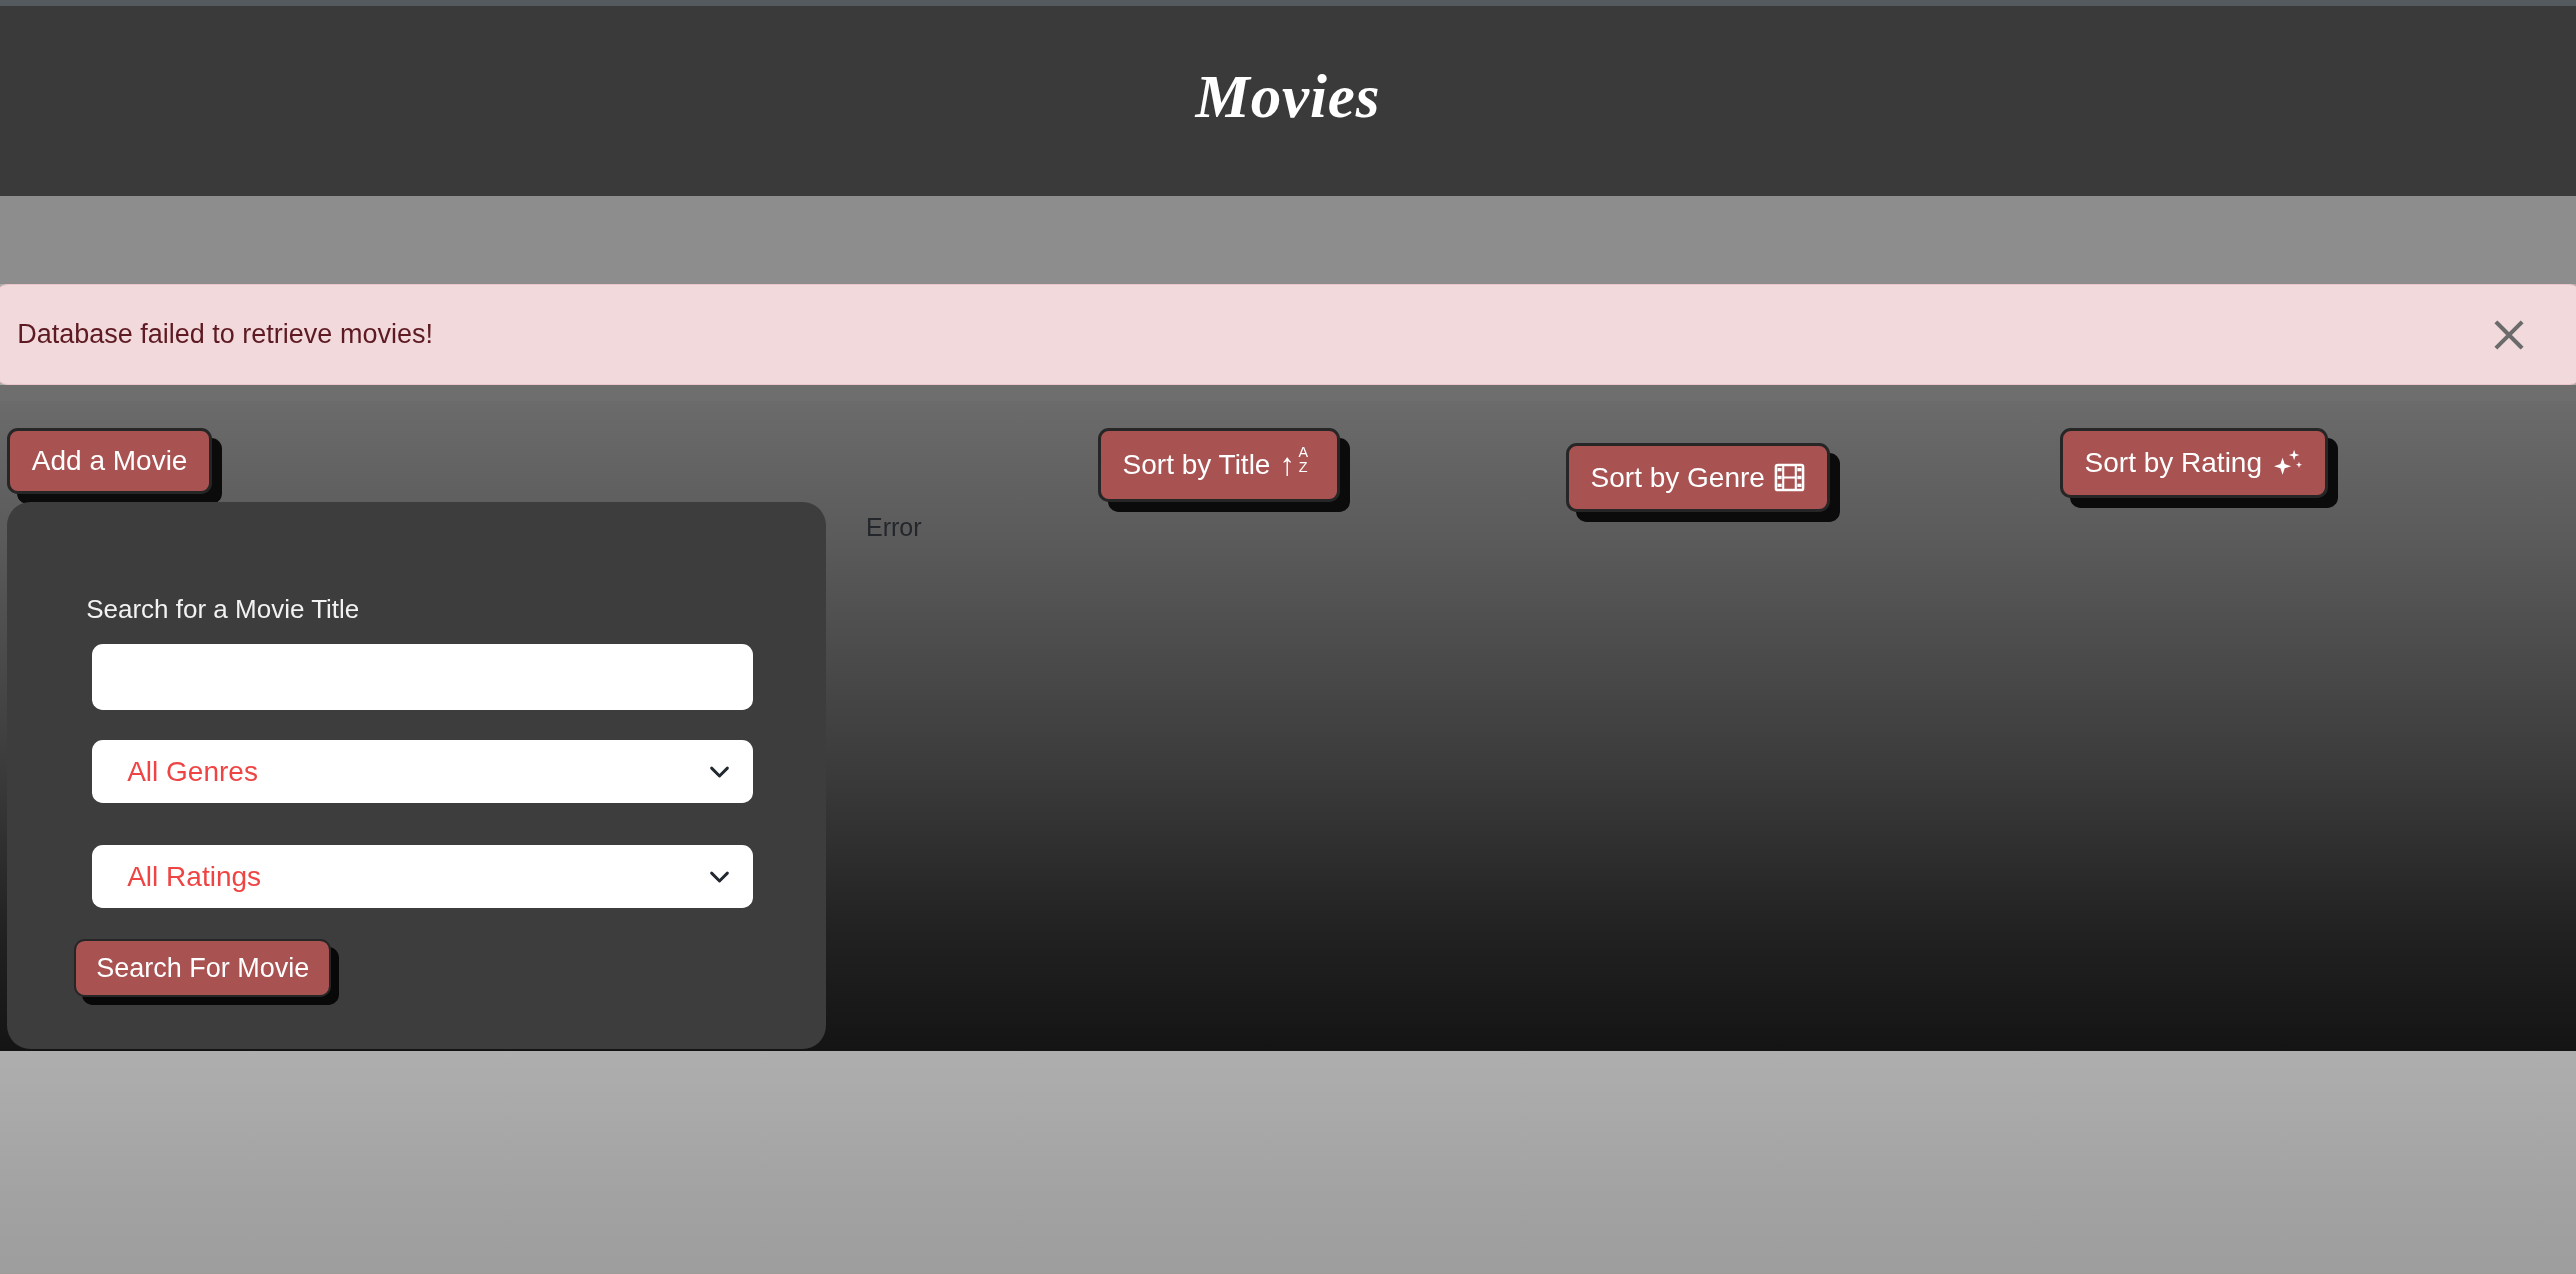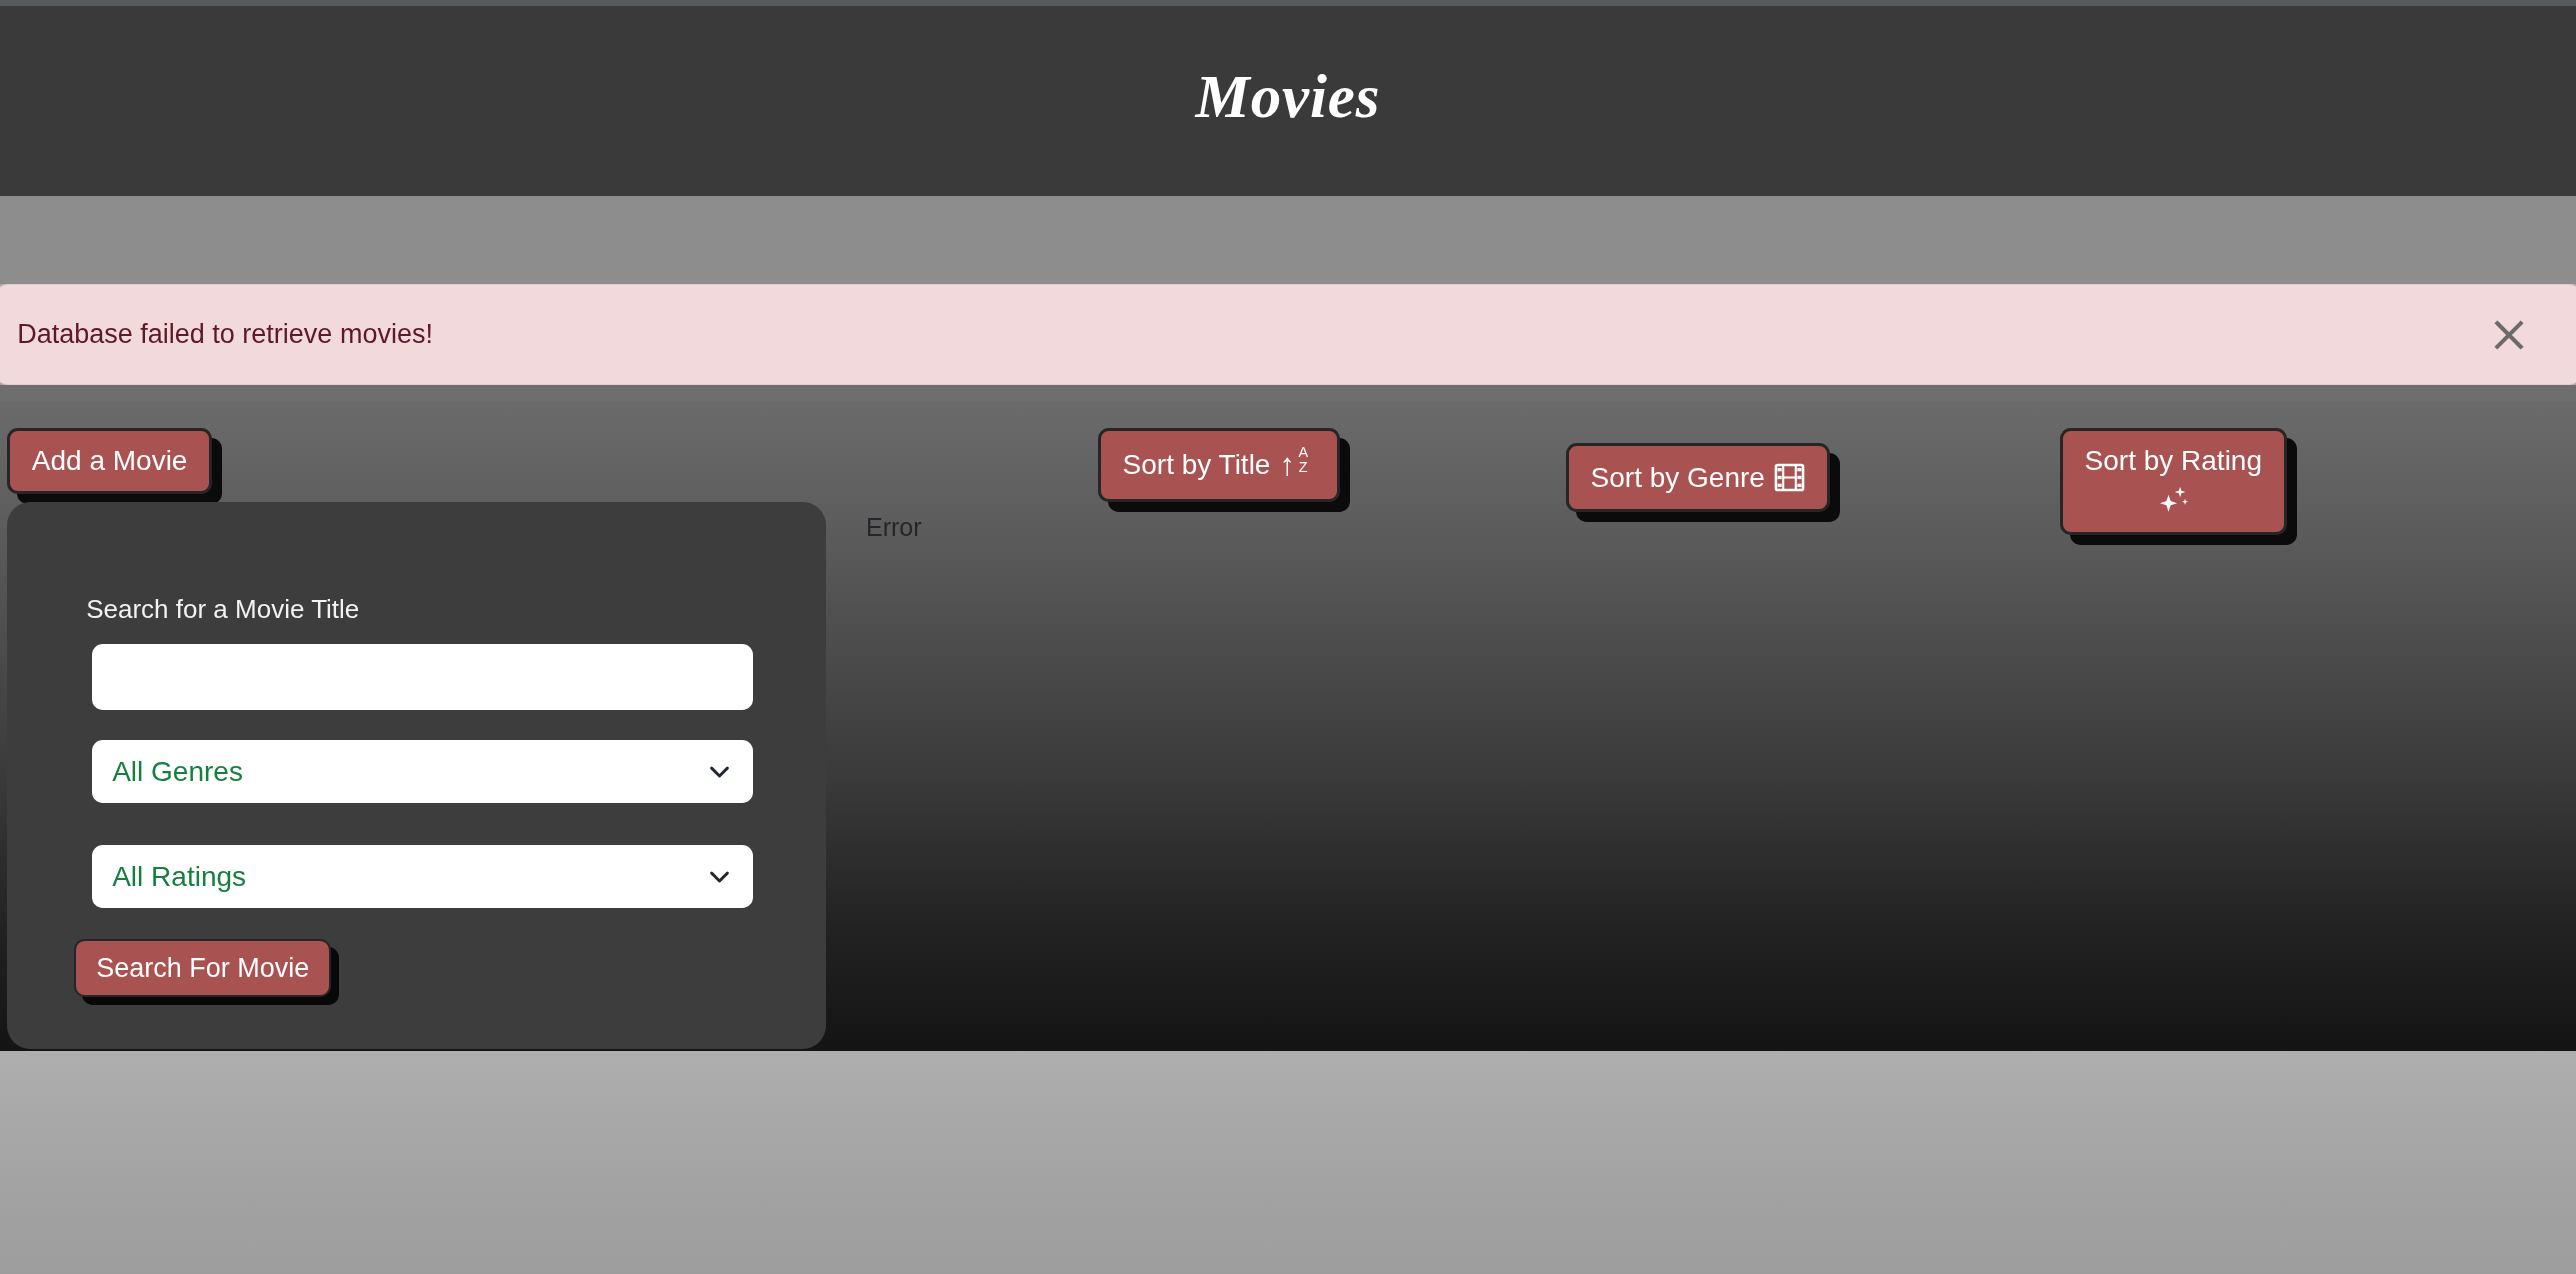--- a/index.html
+++ b/index.html
@@ -132,21 +132,21 @@
   }
   .btn .icon-slot {
     display: inline-flex;
     align-items: center;
     line-height: 1;
   }
 
   #btn-add    { left: 7.2px;    top: 9px; }
   #btn-title  { left: 1098px; top: 9px; }
   #btn-genre  { left: 1566px; top: 24px; }
-  #btn-rating { left: 2060px; top: 9px; flex-direction: column; }
+  #btn-rating { left: 2060px; top: 9px; }
 
   
   .az-icon { position: relative; width: 36px; height: 36px; display:inline-block; }
   .az-icon .arrow {
     position: absolute; left: 0; top: 1.8px;
     font-size: 31px; line-height: 1; color: #fff;
   }
   .az-icon .az-letters {
     position: absolute; left: 19px; top: -1.8px;
     display: flex; flex-direction: column;
@@ -212,21 +212,22 @@
     display: flex;
     align-items: center;
     padding: 0 20px;
     cursor: pointer;
   }
   #select-genre  { top: 238px; }
   #select-rating { top: 343px; }
   .select-value {
     flex: 1;
     font-size: 28px;
-    color: #15803d;
+    color: #ef4444;
+    margin-left: 15px;
   }
   .chev { width: 27px; height: 27px; display: block; }
 
   #btn-search {
     position: absolute;
     left: 67px;
     top: 437px;
     font-size: 27px;
     padding: 13.5px 20px;
     box-shadow: 8px 8px 0 #080808;

